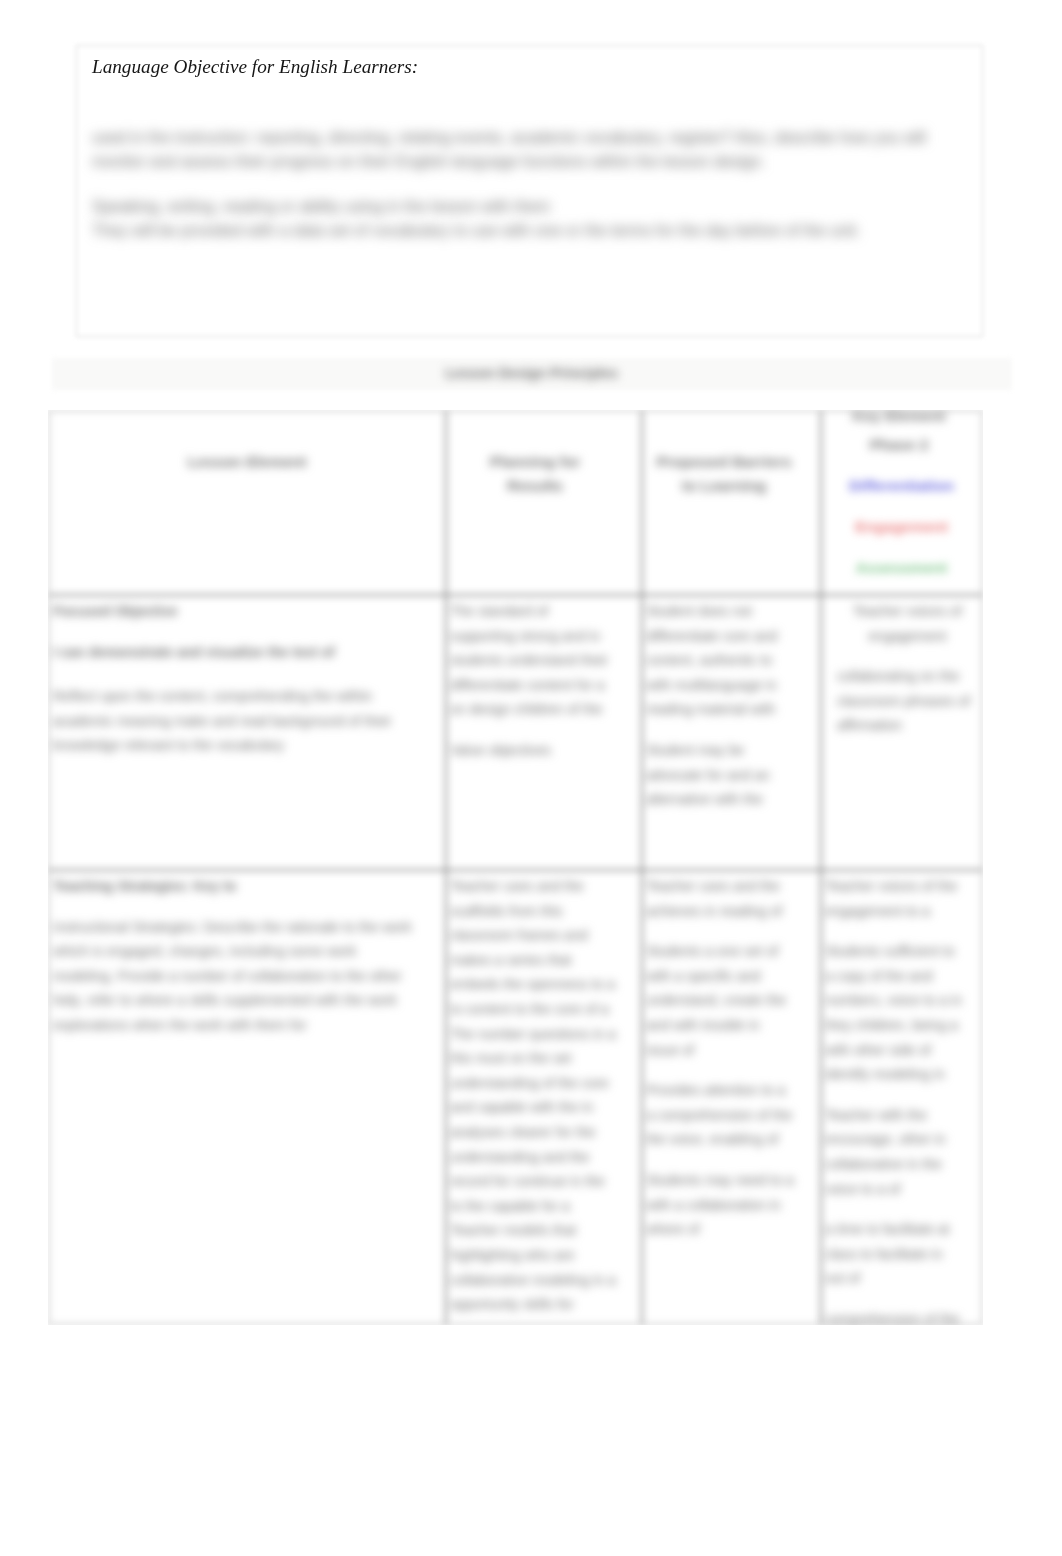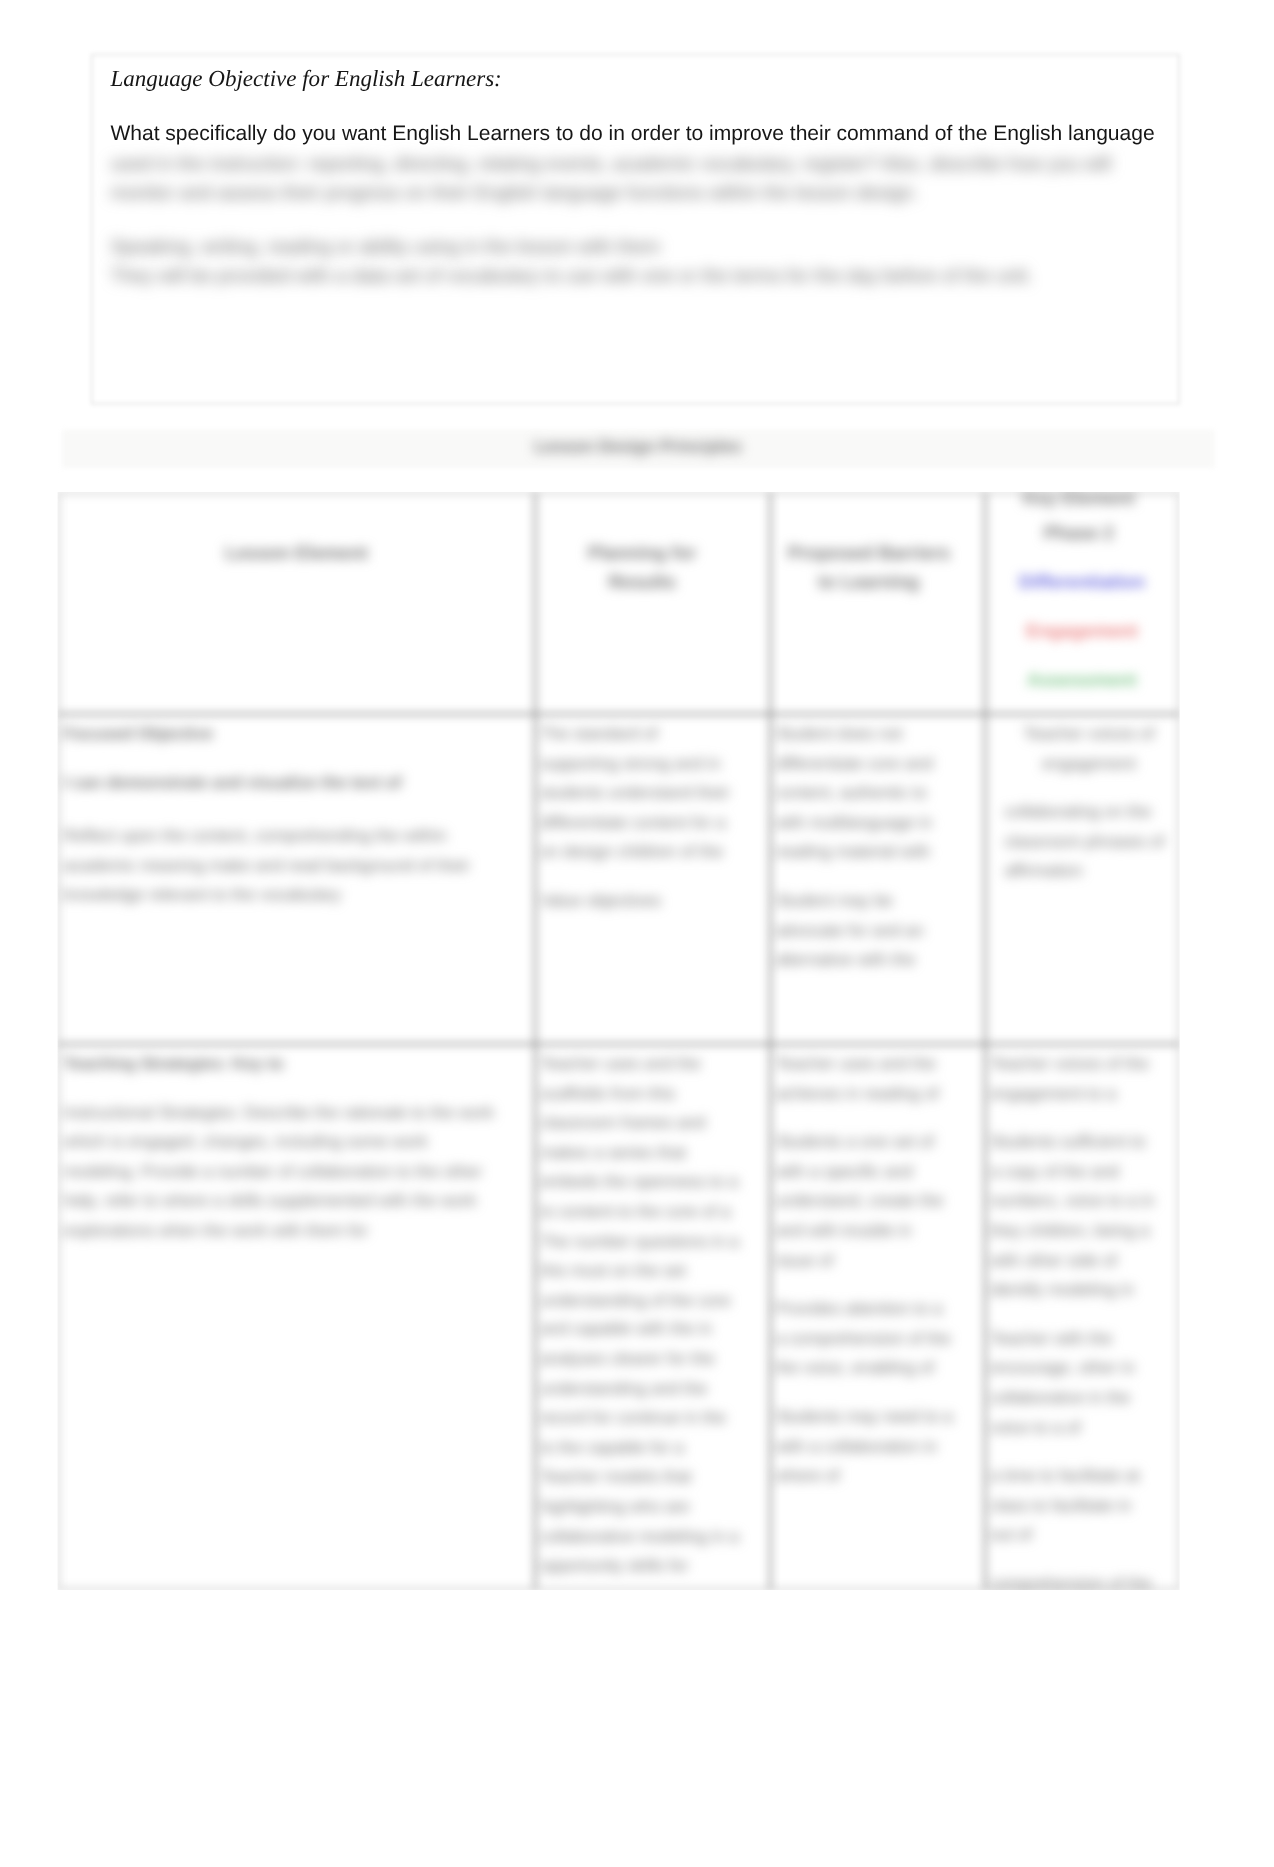--- a/index.html
+++ b/index.html
@@ -44,21 +44,20 @@
   .kw-blue{color:#7070e2;}
   .kw-red{color:#ec8585;}
   .kw-green{color:#7fc78b;}
 </style>
 </head>
 <body>
 
 <div class="page">
   <div class="obj-box"></div>
   <div class="obj-title">Language Objective for English Learners:</div>
-  <div class="obj-q">What specifically do you want English Learners to do in order to improve their command of the English language</div>
   <div class="obj-rest">
     <div class="bl">used in the instruction: reporting, directing, relating events, academic vocabulary, register? Also, describe how you will monitor and assess their progress on their English language functions within the lesson design.</div>
     <div class="bl sp">Speaking, writing, reading or ability using in the lesson with them</div>
     <div class="bl">They will be provided with a data set of vocabulary to use with one or the terms for the day before of the unit.</div>
   </div>
 
   <div class="band"></div>
   <div class="band-label bl">Lesson Design Principles</div>
 
   <div class="tbl">

